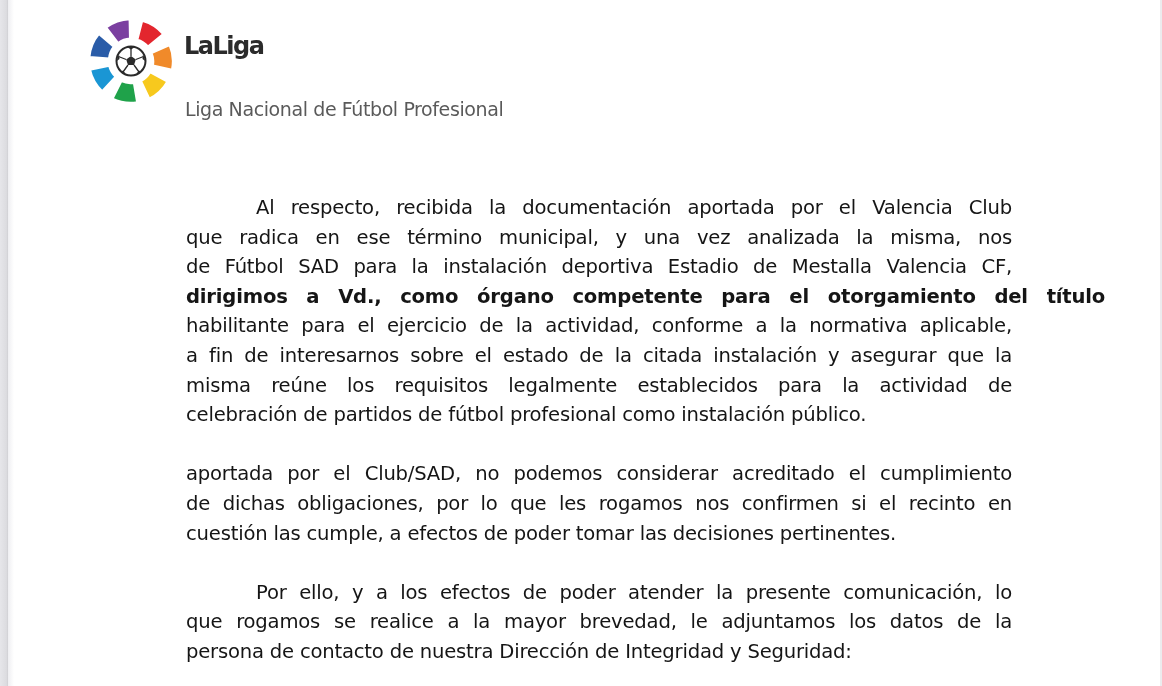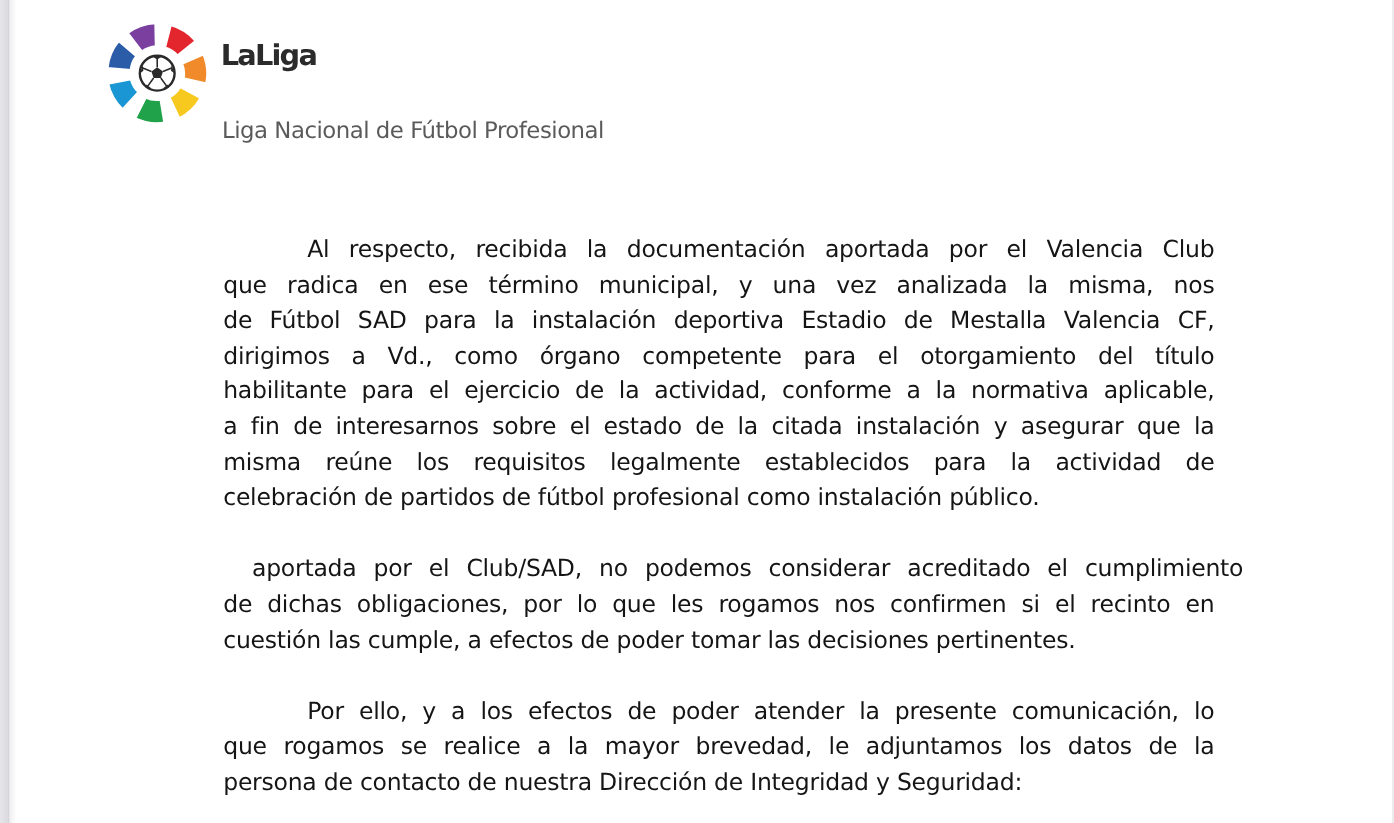--- a/index.html
+++ b/index.html
@@ -121,28 +121,28 @@
 </div>
 
 <div class="wordmark">LaLiga</div>
 <div class="subtitle">Liga Nacional de Fútbol Profesional</div>
 
 <div class="body-text">
   <div style="margin-bottom:29.6px">
     <span class="line first" style="white-space: nowrap; text-align-last: left; text-align: left; word-spacing: 10.2066px;">Al respecto, recibida la documentación aportada por el Valencia Club</span>
     <span class="line" style="white-space: nowrap; text-align-last: left; text-align: left; word-spacing: 10.849px;">que radica en ese término municipal, y una vez analizada la misma, nos</span>
     <span class="line" style="white-space: nowrap; text-align-last: left; text-align: left; word-spacing: 8.51278px;">de Fútbol SAD para la instalación deportiva Estadio de Mestalla Valencia CF,</span>
-    <span class="line" style="white-space: nowrap; text-align-last: left; text-align: center; word-spacing: 12.1359px;">dirigimos a Vd., como órgano competente para el otorgamiento del título</span>
+    <span class="line" style="white-space: nowrap; text-align-last: left; text-align: center; word-spacing: 12.1359px; font-weight: bold;">dirigimos a Vd., como órgano competente para el otorgamiento del título</span>
     <span class="line" style="white-space: nowrap; text-align-last: left; text-align: left; word-spacing: 6.40483px;">habilitante para el ejercicio de la actividad, conforme a la normativa aplicable,</span>
     <span class="line" style="white-space: nowrap; text-align-last: left; text-align: left; word-spacing: 5.15737px;">a fin de interesarnos sobre el estado de la citada instalación y asegurar que la</span>
     <span class="line" style="white-space: nowrap; text-align-last: left; text-align: left; word-spacing: 14.3212px;">misma reúne los requisitos legalmente establecidos para la actividad de</span>
     <span class="line last" style="white-space: nowrap; text-align-last: left; text-align: left;">celebración de partidos de fútbol profesional como instalación público.</span>
   </div>
   <div style="margin-bottom:29.6px">
-    <span class="line" style="white-space: nowrap; text-align-last: left; text-align: left; word-spacing: 8.19444px; margin-left: 24px;">aportada por el Club/SAD, no podemos considerar acreditado el cumplimiento</span>
+    <span class="line" style="white-space: nowrap; text-align-last: left; text-align: left; word-spacing: 8.19444px;">aportada por el Club/SAD, no podemos considerar acreditado el cumplimiento</span>
     <span class="line" style="white-space: nowrap; text-align-last: left; text-align: left; word-spacing: 6.53005px;">de dichas obligaciones, por lo que les rogamos nos confirmen si el recinto en</span>
     <span class="line last" style="white-space: nowrap; text-align-last: left; text-align: left;">cuestión las cumple, a efectos de poder tomar las decisiones pertinentes.</span>
   </div>
   <div>
     <span class="line first" style="white-space: nowrap; text-align-last: left; text-align: left; word-spacing: 6.57292px;">Por ello, y a los efectos de poder atender la presente comunicación, lo</span>
     <span class="line" style="white-space: nowrap; text-align-last: left; text-align: left; word-spacing: 7.8113px;">que rogamos se realice a la mayor brevedad, le adjuntamos los datos de la</span>
     <span class="line last" style="white-space: nowrap; text-align-last: left; text-align: left;">persona de contacto de nuestra Dirección de Integridad y Seguridad:</span>
   </div>
 </div>
 

